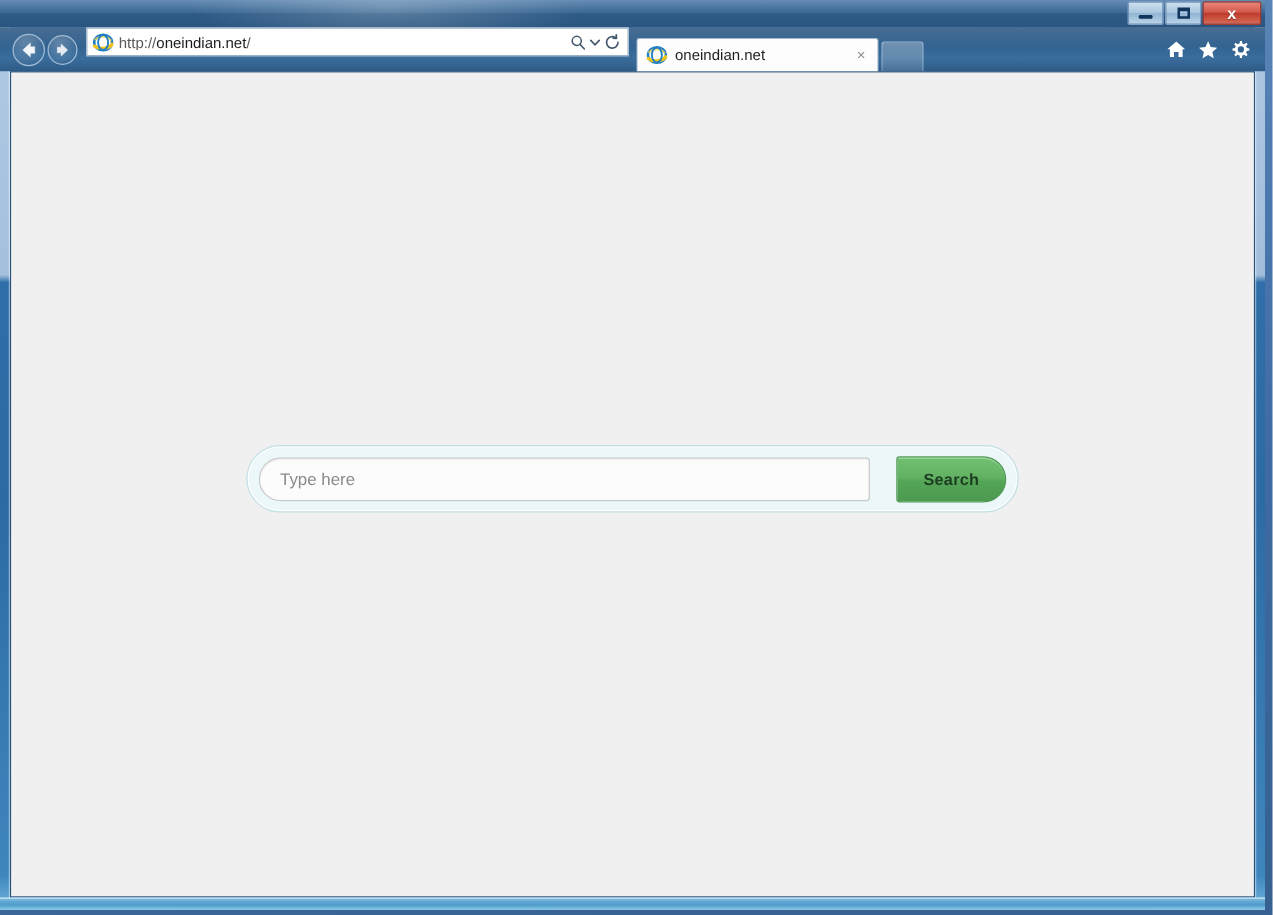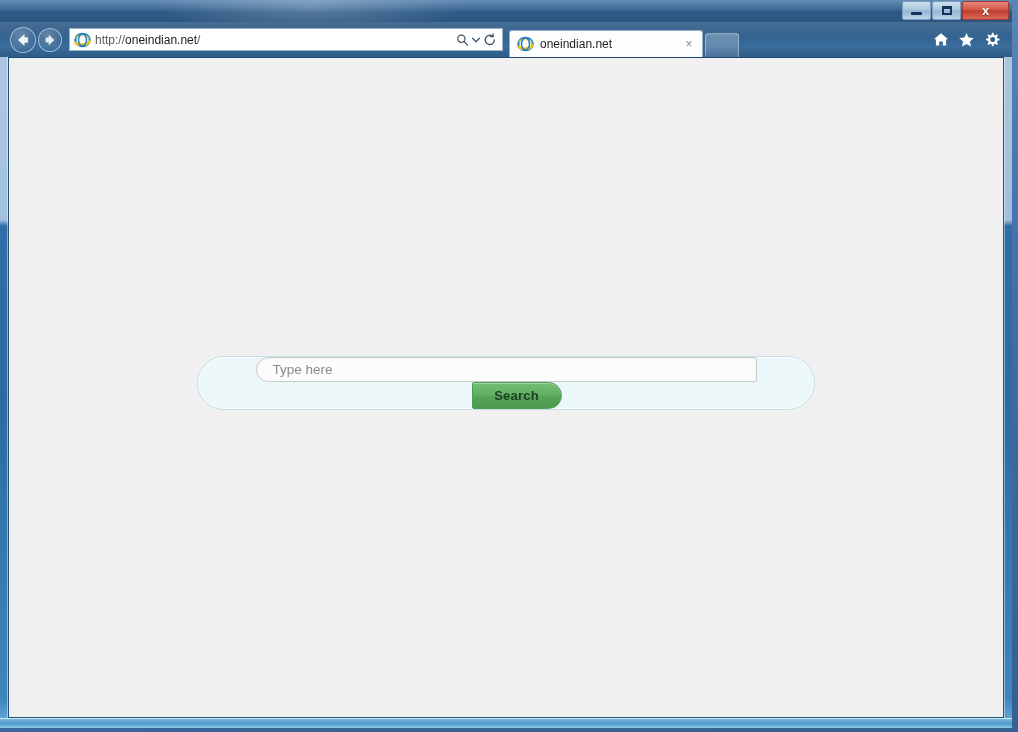--- a/index.html
+++ b/index.html
@@ -141,21 +141,20 @@
     font-family: "Liberation Sans", sans-serif;
   }
 
   
   .navbar {
     position: relative;
     height: 35px;
     flex: 0 0 35px;
     background: linear-gradient(to bottom, #2a5580 0%, #30608e 35%, #3a6d9c 70%, #2e5b87 100%);
     display: flex;
-    align-items: center;
     padding: 0 6px 0 8px;
     z-index: 10;
   }
   .navbar-sheen {
     position: absolute;
     left: 0; top: 0; right: 0; height: 16px;
     background: linear-gradient(to bottom, rgba(255,255,255,0.14), rgba(255,255,255,0));
     pointer-events: none;
   }
 
@@ -308,21 +307,20 @@
     top: 298px;
     width: 618px;
     height: 54px;
     border: 1px solid #c3e0e7;
     border-radius: 28px;
     background: #ecf7fa;
     box-shadow: inset 0 0 0 1px rgba(255,255,255,0.85);
     display: flex;
     align-items: center;
     padding: 0 9px;
-    flex-direction: column;
   }
   .search-input {
     width: 501px;
     height: 35px;
     border: 1px solid #c9ccc9;
     border-radius: 18px 3px 3px 18px;
     background: #fcfcfc;
     font-size: 13.5px;
     color: #6f6f6f;
     padding: 0 0 0 16px;

